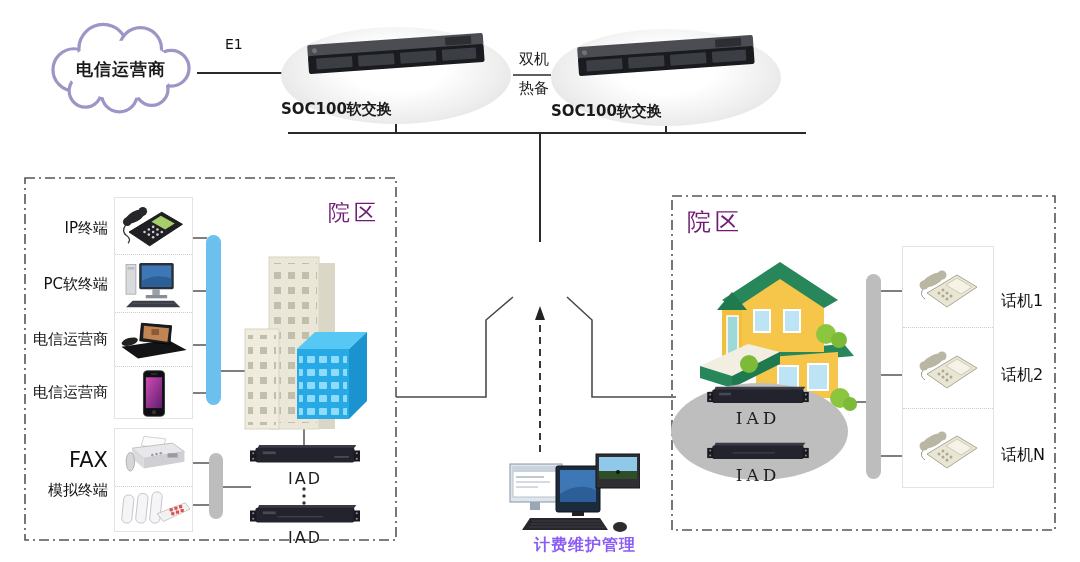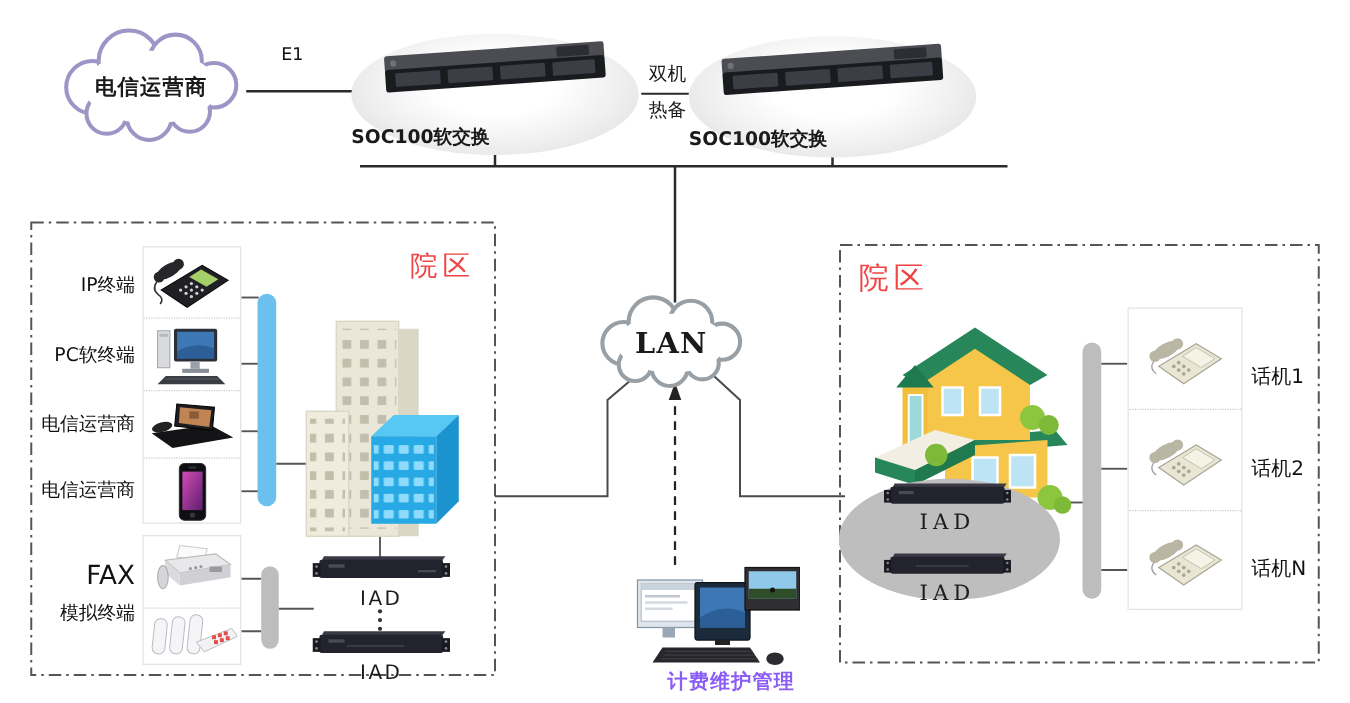--- a/index.html
+++ b/index.html
@@ -13,21 +13,21 @@
   .campus{fill:none;stroke:#555;stroke-width:1.6;stroke-dasharray:10 4 2 4;}
   .cloud-label{position:absolute;inset:0;display:flex;align-items:center;justify-content:center;
     font-weight:bold;font-size:17px;letter-spacing:1px;z-index:2;}
   .lan-text{font-family:"DejaVu Serif","Liberation Serif",serif;font-weight:600;font-size:23px;letter-spacing:1px;}
   .server-group{z-index:1;}
   .server-ellipse{position:absolute;inset:0;border-radius:50%;
     background:radial-gradient(ellipse at 50% 42%,#ffffff 30%,#efefef 62%,#d9d9d9 100%);}
   .server-box{position:absolute;left:24px;top:11px;width:182px;height:34px;transform:rotate(-4deg);}
   .server-label{position:absolute;left:0;right:0;bottom:5px;text-align:left;font-size:15px;font-weight:600;z-index:2;}
   .ha-label{position:absolute;left:519px;width:46px;text-align:left;font-size:15px;z-index:2;}
-  .campus-title{position:absolute;font-weight:500;letter-spacing:4px;color:#ef4444;z-index:2;}
+  .campus-title{position:absolute;font-weight:500;letter-spacing:4px;color:#701a75;z-index:2;}
   .panel{position:absolute;background:#fff;border:1px solid #e3e3e3;box-sizing:border-box;z-index:1;}
   .cell{display:flex;align-items:center;justify-content:center;box-sizing:border-box;}
   .cell.sep{border-bottom:1px dotted #cccccc;}
   .tlabel{position:absolute;left:26px;width:82px;text-align:right;font-size:15px;color:#111;z-index:1;}
   .capsule{position:absolute;border-radius:9px;z-index:1;}
   .iad-label{position:absolute;text-align:center;font-size:16px;letter-spacing:2px;font-weight:500;color:#1c1c1c;z-index:2;}
   .iad-label.serif{font-family:"DejaVu Serif","Liberation Serif",serif;letter-spacing:4px;font-size:17px;}
   .phone-label{position:absolute;left:1001px;font-size:16px;color:#111;z-index:1;}
   .billing-label{position:absolute;font-size:16px;font-weight:600;color:#8b5cf6;z-index:1;letter-spacing:1px;}
   .e1{position:absolute;font-size:14px;color:#111;z-index:1;}
@@ -133,35 +133,20 @@
           <rect x="94" y="15" width="36" height="11" rx="1"></rect>
             <rect x="136" y="15" width="34" height="11" rx="1"></rect>
         </g>
         <rect x="140" y="3" width="26" height="8" rx="1" fill="#2c2e33"></rect>
         <circle cx="9" cy="7" r="2.5" fill="#707278"></circle>
       </svg>
     </div>
     <div class="server-label">SOC100软交换</div>
   </div>
 
-  <div class="abs" style="left:470px;top:234px;width:134px;height:80px;z-index:1">
-    <svg viewBox="0 0 200 122" width="134" height="80">
-      <g stroke="#98A0A6" stroke-width="5" fill="#fff">
-        <circle cx="42" cy="62" r="26"></circle>
-          <circle cx="78" cy="36" r="30"></circle>
-          <circle cx="124" cy="36" r="26"></circle>
-        <circle cx="162" cy="60" r="22"></circle>
-          <circle cx="138" cy="86" r="20"></circle>
-          <circle cx="98" cy="92" r="22"></circle>
-          <circle cx="56" cy="88" r="20"></circle>
-      </g>
-      <ellipse cx="100" cy="62" rx="66" ry="36" fill="#fff"></ellipse>
-    </svg>
-    <div class="cloud-label lan-text">LAN</div>
-  </div>
 
   <div class="campus-title" style="left:328px;top:198px;font-size:22px">院区</div>
 
   <div class="panel" style="left:114px;top:197px;width:79px;height:222px">
     <div class="cell sep" style="height:57px">
       <svg viewBox="0 0 78 58" width="70" height="50">
         <polygon points="10,36 48,13 72,27 34,52" fill="#1F1F24" stroke="#0a0a0c"></polygon>
         <polygon points="47,17 63,26 52,33 36,24" fill="#A6CF6A"></polygon>
         <g fill="#cfcfd4">
           <circle cx="28" cy="36" r="1.5"></circle>

